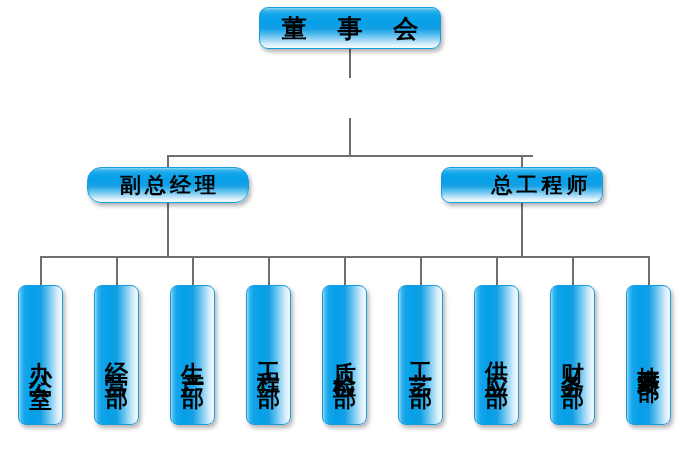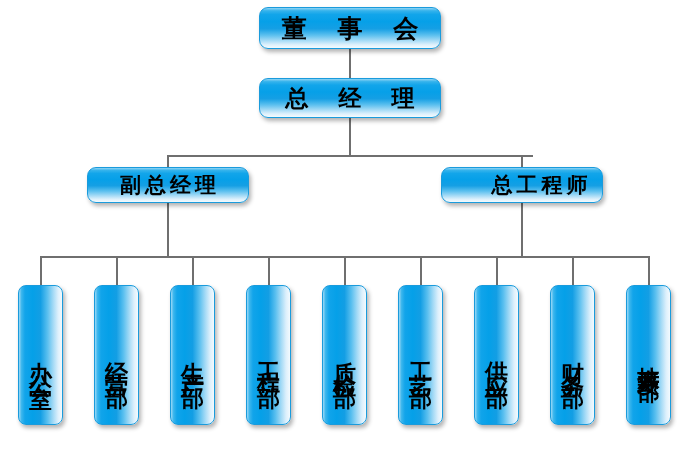--- a/index.html
+++ b/index.html
@@ -60,21 +60,21 @@
     white-space: nowrap;
     text-align: center;
   }
 
   #node-board { left: 259px; top: 7px; width: 182px; height: 42px; }
   #node-board .label { font-size: 25px; letter-spacing: 11px; text-indent: 11px; }
 
   #node-gm { left: 259px; top: 78px; width: 182px; height: 40px; }
   #node-gm .label { font-size: 23px; letter-spacing: 11px; text-indent: 11px; }
 
-  #node-dgm { left: 87px; top: 167px; width: 162px; height: 36px; }
+  #node-dgm { left: 87px; top: 167px; width: 162px; height: 36px; border-radius: 14px; }
   #node-dgm .label { font-size: 21px; letter-spacing: 4px; text-indent: 4px; }
 
   #node-ce { left: 441px; top: 167px; width: 162px; height: 36px; }
   #node-ce .label { font-size: 21px; letter-spacing: 4px; text-indent: 4px; margin-left: 35px; }
 
   
   .vnode {
     position: absolute;
     top: 285px;
     width: 45px;
@@ -140,23 +140,20 @@
   <div class="line v" style="left:344px; top:256px; height:29px;"></div>
   <div class="line v" style="left:420px; top:256px; height:29px;"></div>
   <div class="line v" style="left:496px; top:256px; height:29px;"></div>
   <div class="line v" style="left:572px; top:256px; height:29px;"></div>
   <div class="line v" style="left:648px; top:256px; height:29px;"></div>
 
   <div class="hnode" id="node-board">
     <span class="label">董  事  会</span>
   </div>
 
-  <div class="hnode" id="node-gm">
-    <span class="label">总  经  理</span>
-  </div>
 
   <div class="hnode" id="node-dgm">
     <span class="label">副总经理</span>
   </div>
   <div class="hnode" id="node-ce">
     <span class="label">总工程师</span>
   </div>
 
   <div class="vnode" style="left:18px;">
     <span class="vlabel">办公室</span>

